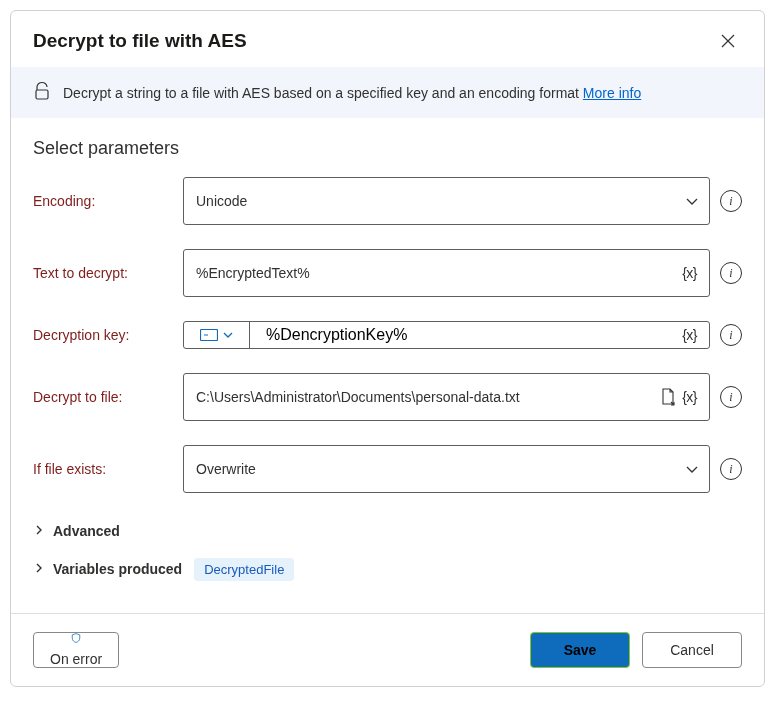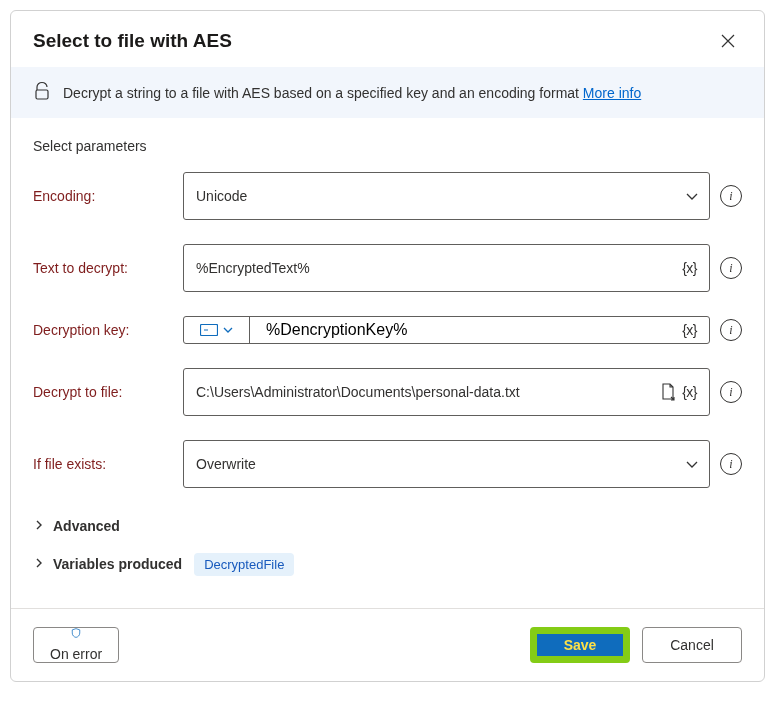--- a/index.html
+++ b/index.html
@@ -34,21 +34,21 @@
     display: flex;
     align-items: center;
     gap: 12px;
     font-size: 14px;
     color: #323130;
   }
   .info-banner .lock { flex-shrink:0; }
   .more-info { color: #0066cc; text-decoration: underline; cursor: pointer; }
   .body { padding: 20px 22px 10px 22px; }
   .section-title {
-    font-size: 14px;
+    font-size: 18px;
     font-weight: 400;
     color: #323130;
     margin: 0 0 18px 0;
   }
   .row {
     display: flex;
     align-items: center;
     margin-bottom: 24px;
   }
   .label {
@@ -145,34 +145,34 @@
     min-width:100px;
     flex-direction:column;
   }
   .btn-secondary {
     background:#fff;
     border:1px solid #8a8886;
     color:#323130;
   }
   .btn-primary {
     background:#0f6cbd;
-    border:7px solid #84cc16;
-    color:#fde047;
+    border:1px solid #84cc16;
+    color:#000000;
     font-weight:600;
   }
   .footer-spacer { flex:1;}
   .onerror-btn { min-width:auto; padding:0 16px;}
 </style>
 </head>
 <body>
 
 <div class="dialog">
 
   <div class="header">
-    <h1>Select to file with AES</h1>
+    <h1>Decrypt to file with AES</h1>
     <div class="close-btn">
       <svg width="14" height="14" viewBox="0 0 14 14">
           <path d="M1 1 L13 13 M13 1 L1 13" stroke="#333" stroke-width="1.2" fill="none"></path>
         </svg>
     </div>
   </div>
 
   <div class="info-banner">
     <span class="lock">
       <svg width="18" height="20" viewBox="0 0 18 20">

